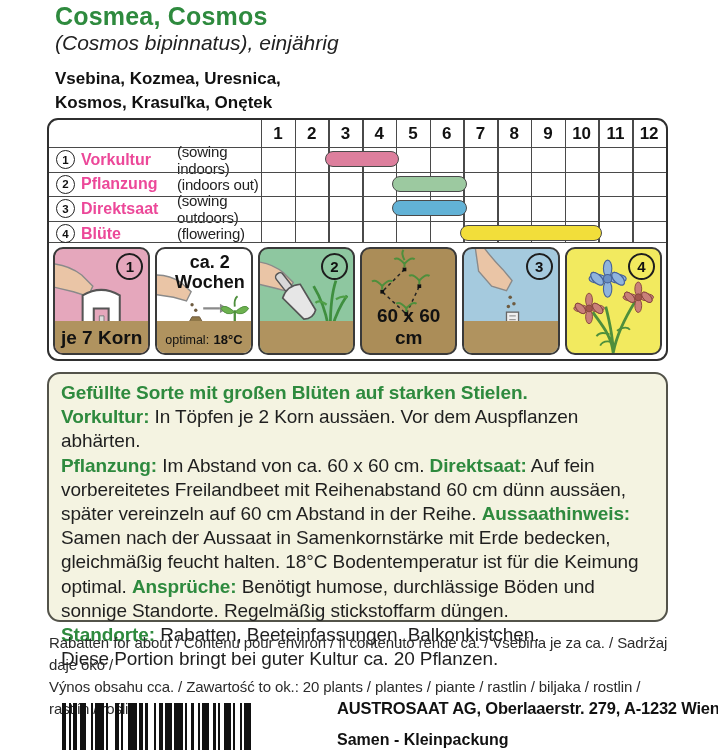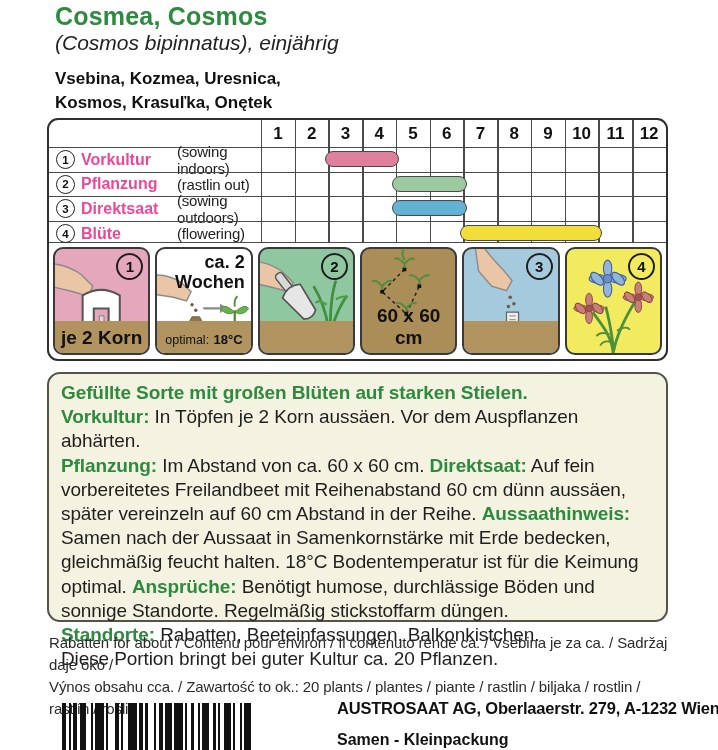--- a/index.html
+++ b/index.html
@@ -45,21 +45,21 @@
   .panel svg{position:absolute;left:0;top:0;width:100%;height:100%;}
   .soil{position:absolute;left:0;right:0;bottom:0;height:32px;background:#b0935f;}
   .numbadge{
     position:absolute;top:4px;right:5px;width:23px;height:23px;border:2px solid #1e1e1e;border-radius:50%;
     font-size:15px;font-weight:bold;display:flex;align-items:center;justify-content:center;color:#111;z-index:3;
   }
   .pan-caption{
     position:absolute;left:0;right:0;bottom:4px;text-align:center;font-weight:bold;font-size:19px;color:#111;z-index:3;
   }
   .pan-toplabel{
-    position:absolute;top:3px;right:6px;text-align:right;font-weight:bold;font-size:18px;line-height:20px;color:#111;z-index:3;
+    position:absolute;top:3px;right:6px;text-align:center;font-weight:bold;font-size:18px;line-height:20px;color:#111;z-index:3;
   }
   .pan-temp{position:absolute;left:0;right:0;bottom:5px;text-align:center;z-index:3;white-space:nowrap;}
   .pan-temp .sm{font-size:12.5px;color:#111;}
   .pan-temp .big{font-size:13px;font-weight:bold;color:#111;}
   
   .descbox{
     position:absolute;left:47px;top:372px;width:621px;height:250px;box-sizing:border-box;
     background:#f4f3e1;border:2px solid #53534a;border-radius:13px;
     padding:7px 12px 0 12px;font-size:19px;line-height:24.2px;color:#1f1f1f;letter-spacing:-0.1px;
   }
@@ -111,21 +111,21 @@
         <span class="lab-de">Vorkultur</span>
         <span class="lab-en">(sowing indoors)</span>
       </div>
       <div class="cal-bar" style="left: 275.5px; width: 74.5px; background: rgb(221, 127, 157);"></div>
     </div>
 
     <div class="cal-row">
       <div class="rowlab">
         <span class="circ">2</span>
         <span class="lab-de">Pflanzung</span>
-        <span class="lab-en">(rastlin out)</span>
+        <span class="lab-en">(indoors out)</span>
       </div>
       <div class="cal-bar" style="left: 343px; width: 74.5px; background: rgb(156, 201, 160);"></div>
     </div>
 
     <div class="cal-row">
       <div class="rowlab">
         <span class="circ">3</span>
         <span class="lab-de">Direktsaat</span>
         <span class="lab-en">(sowing outdoors)</span>
       </div>
@@ -148,21 +148,21 @@
       <span class="numbadge">1</span>
       <svg viewBox="0 0 97 112">
         <path d="M-3,16 Q14,18 27,28 L39,40 34,51 18,46 -3,41 Z" fill="#eac5a6" stroke="#8a8a8a" stroke-width="1.5"></path>
         <circle cx="41" cy="55" r="1.9" fill="#6e5b40"></circle>
           <circle cx="45" cy="61" r="1.9" fill="#6e5b40"></circle>
           <circle cx="38" cy="63" r="1.9" fill="#6e5b40"></circle>
         <path d="M28,50 Q48,38 68,50 L68,82 H56 V64 H40 V82 H28 Z" fill="#ffffff" stroke="#555" stroke-width="2.2"></path>
         <path d="M46,72 h5 v8 h-5 z" fill="#ddd" stroke="#777" stroke-width="1"></path>
       </svg>
       <div class="soil"></div>
-      <div class="pan-caption">je 2 Korn</div>
+      <div class="pan-caption">je 7 Korn</div>
     </div>
 
     <div class="panel" style="background:#ffffff">
       <div class="pan-toplabel">
         <div>ca. 2</div>
         <div>Wochen</div>
       </div>
       <svg viewBox="0 0 97 112">
         <path d="M-3,28 Q12,28 24,36 L35,46 30,56 16,52 -3,49 Z" fill="#eac5a6" stroke="#8a8a8a" stroke-width="1.5"></path>
         <circle cx="36" cy="60" r="1.8" fill="#6e5b40"></circle>

